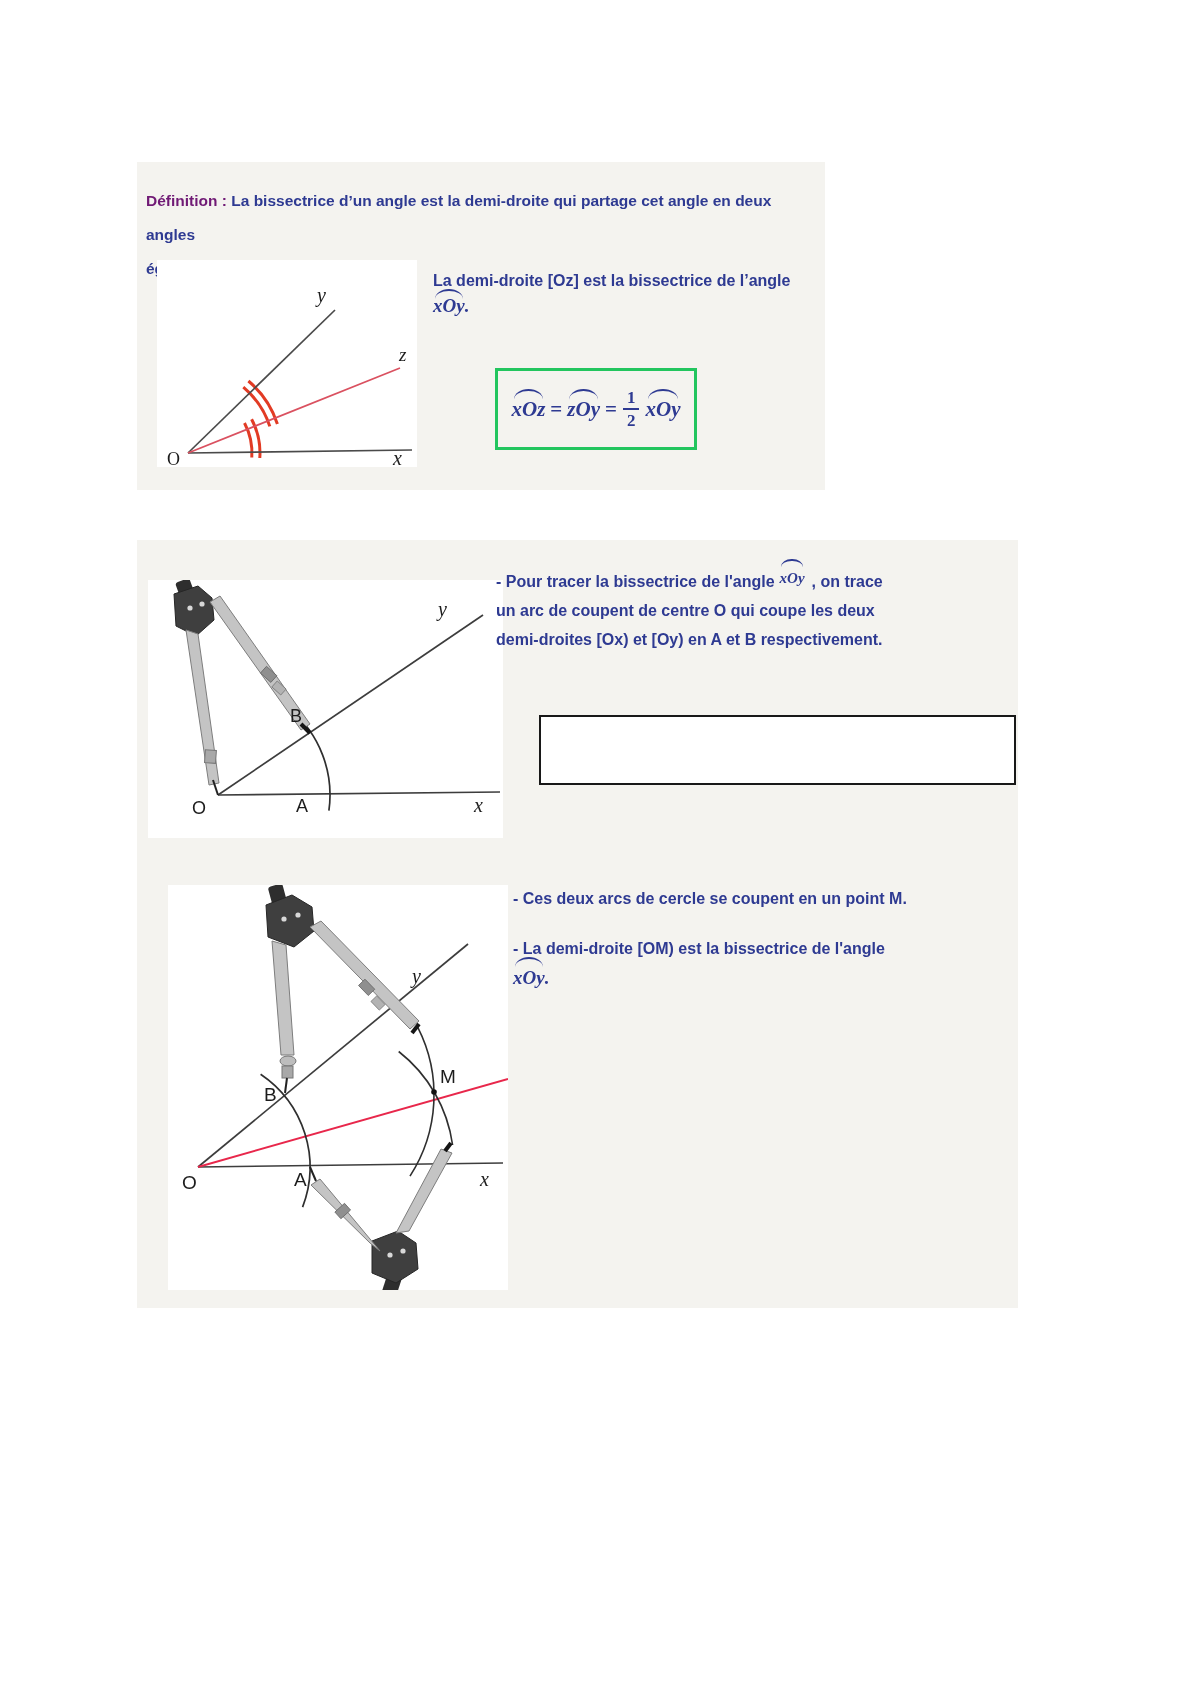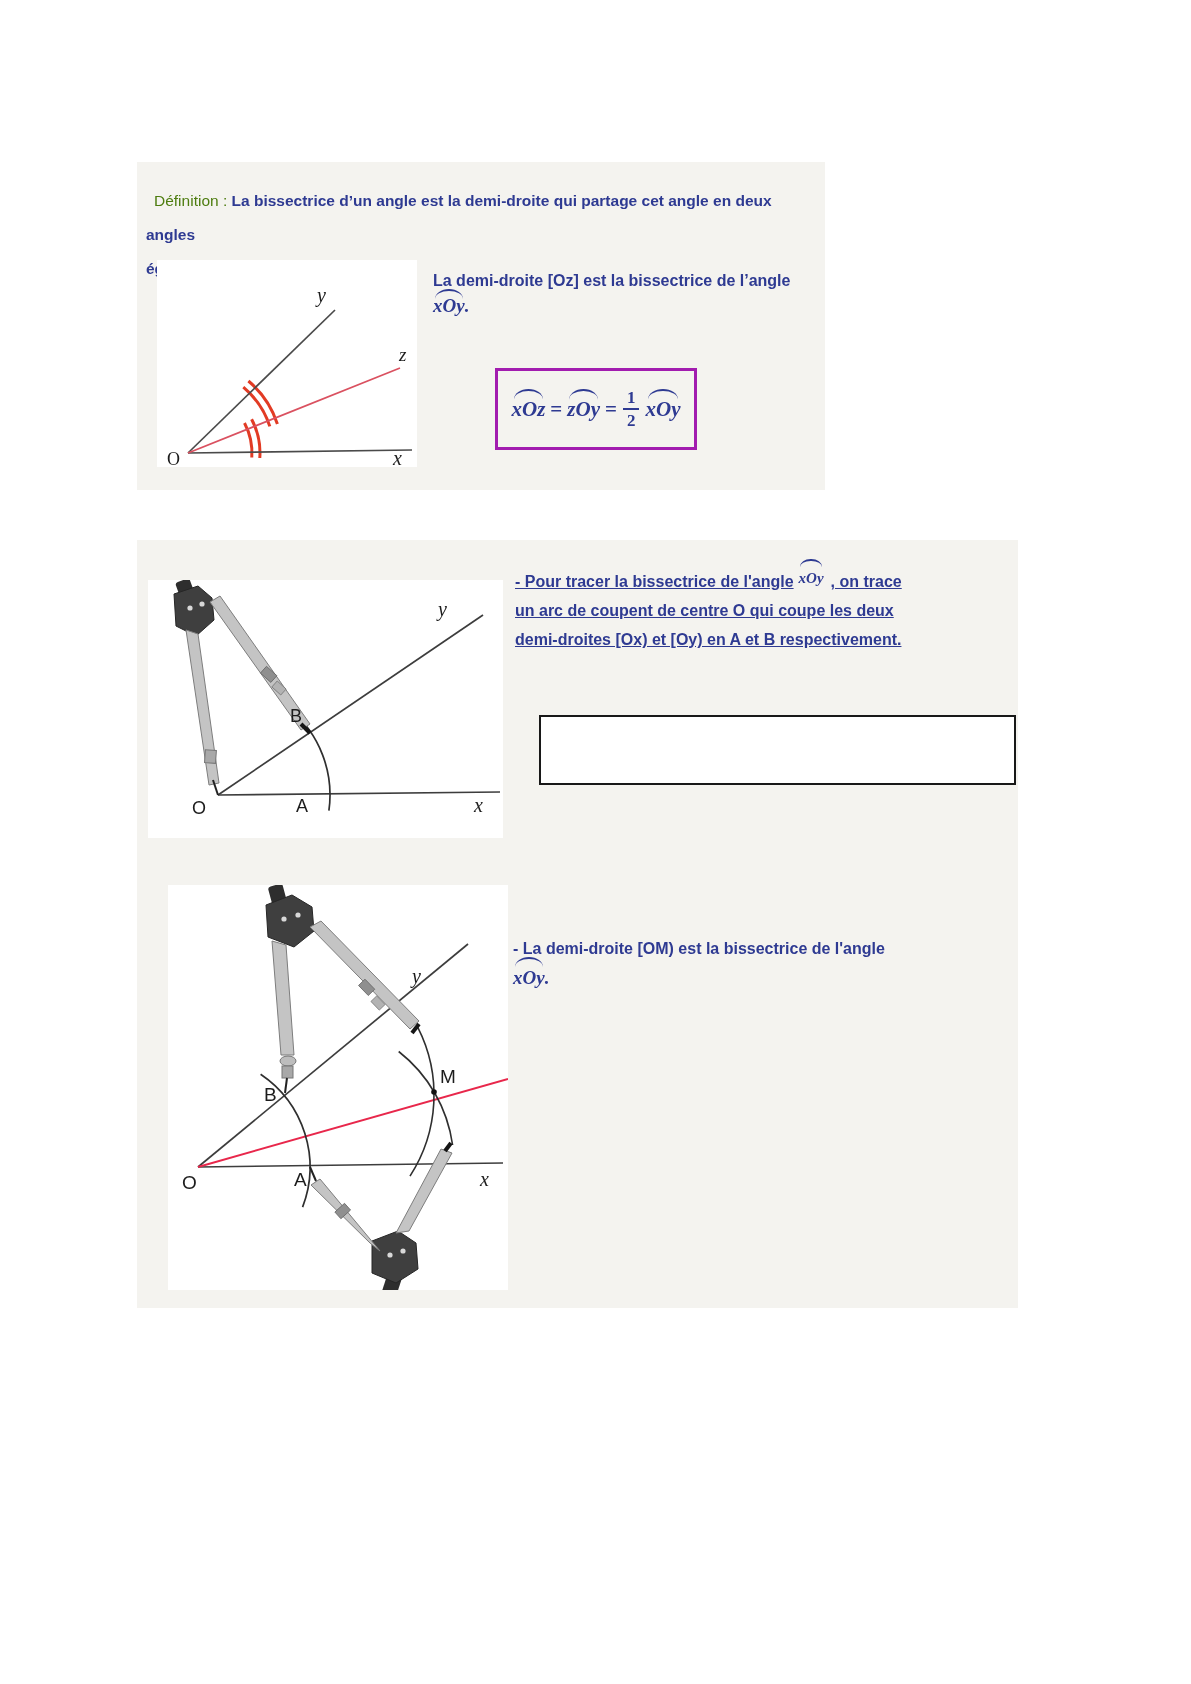--- a/index.html
+++ b/index.html
@@ -2,42 +2,42 @@
 <html><head>
 <meta charset="utf-8">
 <style>
   html,body{margin:0;padding:0;background:#fff;}
   .page{position:relative;width:1191px;height:1684px;background:#ffffff;overflow:hidden;
         font-family:"Liberation Sans",sans-serif;}
   .block{position:absolute;background:#f4f3ef;}
   .block1{left:137px;top:162px;width:688px;height:328px;}
   .block2{left:137px;top:540px;width:881px;height:768px;}
   .bluetext{color:#2e3a92;font-weight:bold;}
-  .redtext{color:#4d7c0f;font-weight:normal;margin-left:8px;}
+  .redtext{color:#701a75;font-weight:bold;}
   .def-para{position:absolute;left:9px;top:6px;width:670px;font-size:15.5px;line-height:34px;}
   .figbox{position:absolute;background:#ffffff;}
   .fig1{left:20px;top:98px;width:260px;height:207px;}
   .fig2{left:11px;top:40px;width:355px;height:258px;}
   .fig3{left:31px;top:345px;width:340px;height:405px;}
   .cap1{position:absolute;left:296px;top:108px;font-size:16px;line-height:22px;}
   .angle-line{margin-top:3px;font-size:19px;}
   .mathserif{font-family:"Liberation Serif","DejaVu Serif",serif;font-style:italic;font-weight:bold;color:#2e3a92;}
   .hat{position:relative;display:inline-block;font-family:"Liberation Serif","DejaVu Serif",serif;
        font-style:italic;font-weight:bold;}
   .hat::before{content:"";position:absolute;left:6%;right:6%;top:-0.34em;height:0.42em;
        border-top:2px solid currentColor;border-radius:50% 50% 0 0 / 100% 100% 0 0;}
-  .formula-box{position:absolute;left:358px;top:206px;width:196px;height:76px;border:3px solid #a21caf;
+  .formula-box{position:absolute;left:358px;top:206px;width:196px;height:76px;border:3px solid #22c55e;
        display:flex;align-items:center;justify-content:center;gap:5px;color:#2e3a92;font-size:21px;}
   .formula-box .eq{font-family:"Liberation Serif",serif;font-weight:bold;font-style:normal;}
   .frac{display:inline-block;text-align:center;vertical-align:-0.45em;line-height:1;
        font-family:"Liberation Serif",serif;font-style:normal;font-weight:bold;font-size:17px;margin:0 1px;}
   .frac .num{display:block;padding:0 4px 2px;border-bottom:2px solid currentColor;}
   .frac .den{display:block;padding-top:2px;}
   .para{position:absolute;font-size:16px;line-height:29px;}
-  .para1{left:378px;top:24px;width:470px;text-decoration:underline;}
+  .para1{left:359px;top:24px;width:470px;}
   .para2{left:376px;top:344px;width:490px;}
   .para3{left:376px;top:394px;width:490px;}
   .angle-inline{font-size:15px;vertical-align:4px;margin:0 7px 0 5px;}
   .answer-box{position:absolute;left:402px;top:175px;width:473px;height:66px;border:2px solid #181818;background:#ffffff;}
   svg{display:block;}
 </style>
 </head>
 <body>
 
 <div class="page">
@@ -164,20 +164,23 @@
         </g>
         <text x="244" y="98" font-family="Liberation Serif, serif" font-style="italic" font-size="20" fill="#1c1c1c">y</text>
         <text x="96" y="216" font-family="Liberation Sans, sans-serif" font-size="19" fill="#1c1c1c">B</text>
         <text x="272" y="198" font-family="Liberation Sans, sans-serif" font-size="19" fill="#1c1c1c">M</text>
         <text x="14" y="304" font-family="Liberation Sans, sans-serif" font-size="19" fill="#1c1c1c">O</text>
         <text x="126" y="301" font-family="Liberation Sans, sans-serif" font-size="19" fill="#1c1c1c">A</text>
         <text x="312" y="301" font-family="Liberation Serif, serif" font-style="italic" font-size="20" fill="#1c1c1c">x</text>
       </svg>
     </div>
 
+    <div class="para para2 bluetext">
+      <span>- Ces deux arcs de cercle se coupent en un point M.</span>
+    </div>
 
     <div class="para para3 bluetext">
       <span>- La demi-droite [OM) est la bissectrice de l'angle</span><br>
       <span class="hat" style="font-size:19px;">xOy</span><span class="mathserif" style="font-size:19px;">.</span>
     </div>
   </section>
 
 </div>
 
 </body></html>

